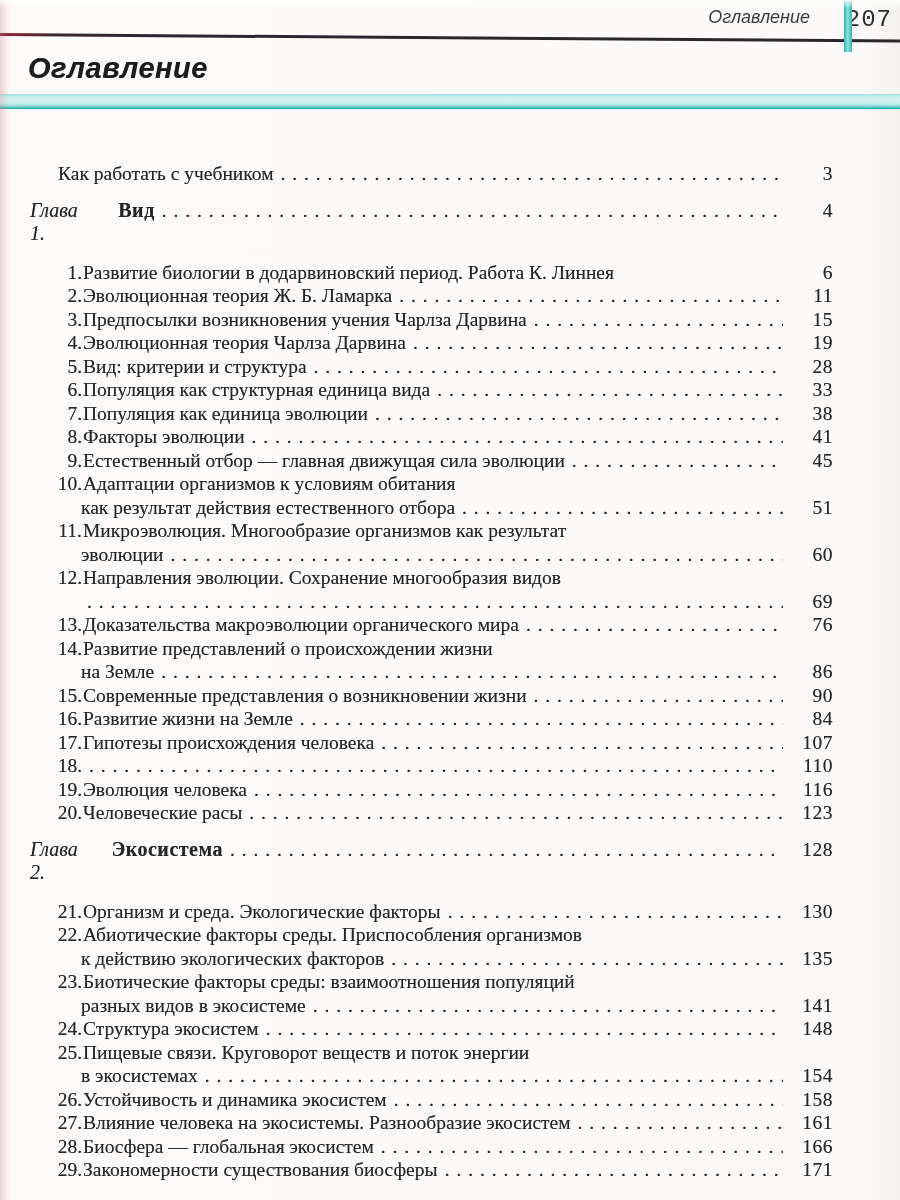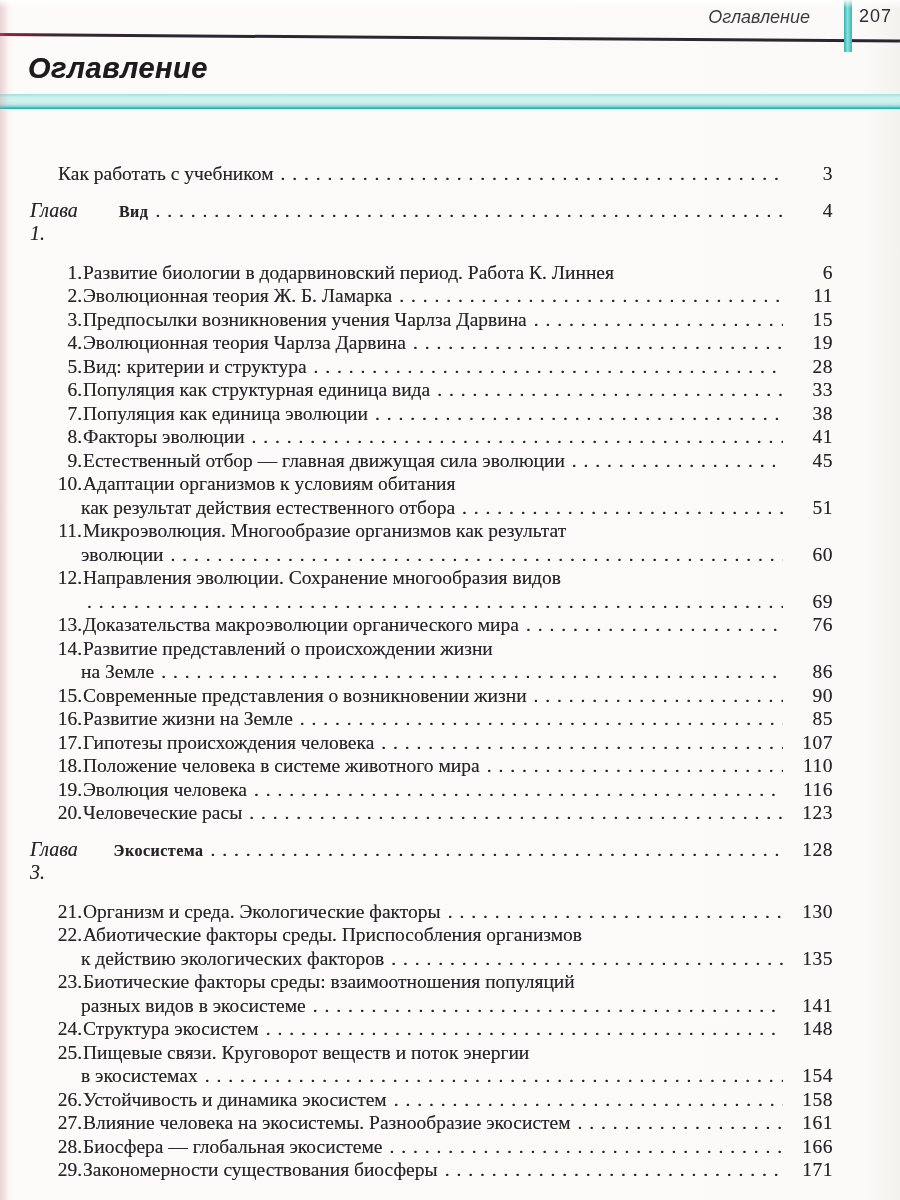--- a/index.html
+++ b/index.html
@@ -29,22 +29,22 @@
     font-family: "Liberation Sans", sans-serif;
     font-style: italic; font-size: 18px; color: #3c3c40;
   }
   .rh-bar {
     position: absolute; left: 844px; top: 0; width: 8px; height: 52px;
     background: linear-gradient(90deg, #2fb3af, #8ce0dc 45%, #35b8b4);
     z-index: 3;
   }
   .rh-page {
     position: absolute; top: 6px; right: 8px;
-    font-family: Liberation Sans, sans-serif;
-    font-size: 18px; color: #2e2e32; letter-spacing: 1px;
+    font-family: Liberation Mono, monospace;
+    font-size: 24px; color: #2e2e32; letter-spacing: 1px;
   }
   .head-rule {
     position: absolute; top: 33px; left: 0; width: 100%; height: 2.6px;
     background: linear-gradient(90deg, #7c2132 0px, #8a2436 10px, #3a2830 55px, #2c2630 140px, #2c2630 100%);
     transform: rotate(0.42deg); transform-origin: left center;
     z-index: 2;
   }
   .page-title {
     position: absolute; top: 52px; left: 28px;
     font-family: "Liberation Sans", sans-serif;
@@ -64,21 +64,21 @@
     text-shadow: 0 0 0.5px rgba(38,38,42,0.5);
   }
   .row { display: flex; align-items: baseline; padding-right: 7px; }
   .row-front { padding-left: 28px; margin-bottom: 13px; }
   .row-chapter { margin: 13px 0 15px; }
   .row-cont { padding-left: 50px; }
   .num { flex: none; width: 52px; text-align: right; }
   .itext { margin-left: 1px; white-space: nowrap; }
   .ftext { white-space: nowrap; }
   .ch-label { font-style: italic; font-size: 20px; }
-  .ch-name { font-weight: 700; font-size: 16px; margin-left: 28px; letter-spacing: 0.5px; }
+  .ch-name { font-weight: 700; font-size: 20px; margin-left: 28px; letter-spacing: 0.5px; }
   .leader {
     flex: 1 1 auto; min-width: 0;
     overflow: hidden; white-space: nowrap;
     margin: 0 4px 0 7px;
   }
   .leader.dots::after {
     content: ". . . . . . . . . . . . . . . . . . . . . . . . . . . . . . . . . . . . . . . . . . . . . . . . . . . . . . . . . . . .";
     letter-spacing: 1px;
   }
   .pagenum { flex: none; width: 46px; text-align: right; letter-spacing: 0.5px; }
@@ -208,48 +208,47 @@
       <div class="row row-item">
         <span class="num">15.</span>
         <span class="itext">Современные представления о возникновении жизни</span>
         <span class="leader dots"></span>
         <span class="pagenum">90</span>
       </div>
       <div class="row row-item">
         <span class="num">16.</span>
         <span class="itext">Развитие жизни на Земле</span>
         <span class="leader dots"></span>
-        <span class="pagenum">85</span>
+        <span class="pagenum">84</span>
       </div>
       <div class="row row-item">
         <span class="num">17.</span>
         <span class="itext">Гипотезы происхождения человека</span>
         <span class="leader dots"></span>
         <span class="pagenum">107</span>
       </div>
       <div class="row row-item">
         <span class="num">18.</span>
-        <span class="itext">Положение человека в системе животного мира</span>
         <span class="leader dots"></span>
         <span class="pagenum">110</span>
       </div>
       <div class="row row-item">
         <span class="num">19.</span>
         <span class="itext">Эволюция человека</span>
         <span class="leader dots"></span>
         <span class="pagenum">116</span>
       </div>
       <div class="row row-item">
         <span class="num">20.</span>
         <span class="itext">Человеческие расы</span>
         <span class="leader dots"></span>
         <span class="pagenum">123</span>
       </div>
       <div class="row row-chapter">
-        <span class="ch-label">Глава 3.</span>
+        <span class="ch-label">Глава 2.</span>
         <span class="ch-name">Экосистема</span>
         <span class="leader dots"></span>
         <span class="pagenum">128</span>
       </div>
       <div class="row row-item">
         <span class="num">21.</span>
         <span class="itext">Организм и среда. Экологические факторы</span>
         <span class="leader dots"></span>
         <span class="pagenum">130</span>
       </div>
@@ -293,21 +292,21 @@
         <span class="pagenum">158</span>
       </div>
       <div class="row row-item">
         <span class="num">27.</span>
         <span class="itext">Влияние человека на экосистемы. Разнообразие экосистем</span>
         <span class="leader dots"></span>
         <span class="pagenum">161</span>
       </div>
       <div class="row row-item">
         <span class="num">28.</span>
-        <span class="itext">Биосфера — глобальная экосистеме</span>
+        <span class="itext">Биосфера — глобальная экосистем</span>
         <span class="leader dots"></span>
         <span class="pagenum">166</span>
       </div>
       <div class="row row-item">
         <span class="num">29.</span>
         <span class="itext">Закономерности существования биосферы</span>
         <span class="leader dots"></span>
         <span class="pagenum">171</span>
       </div>
     </main>

